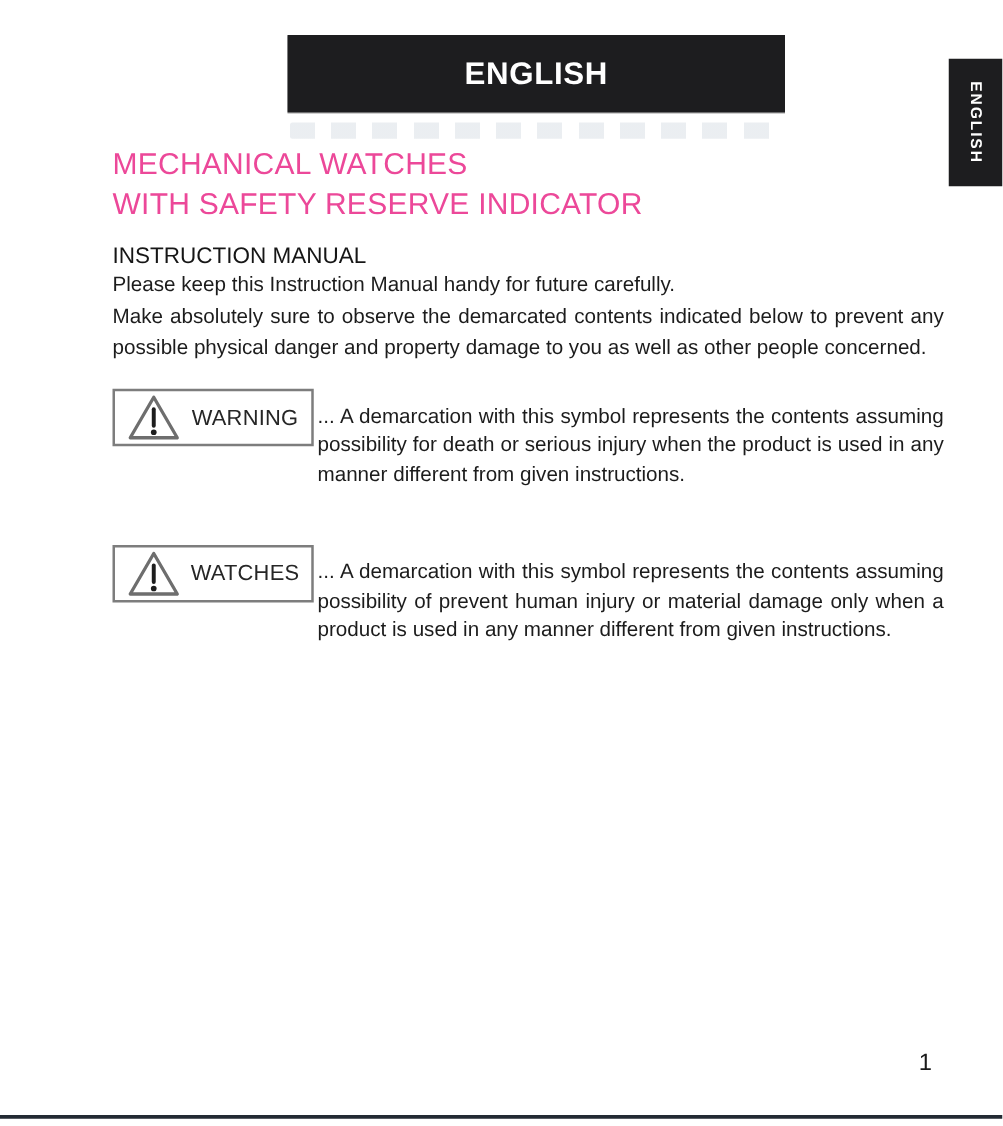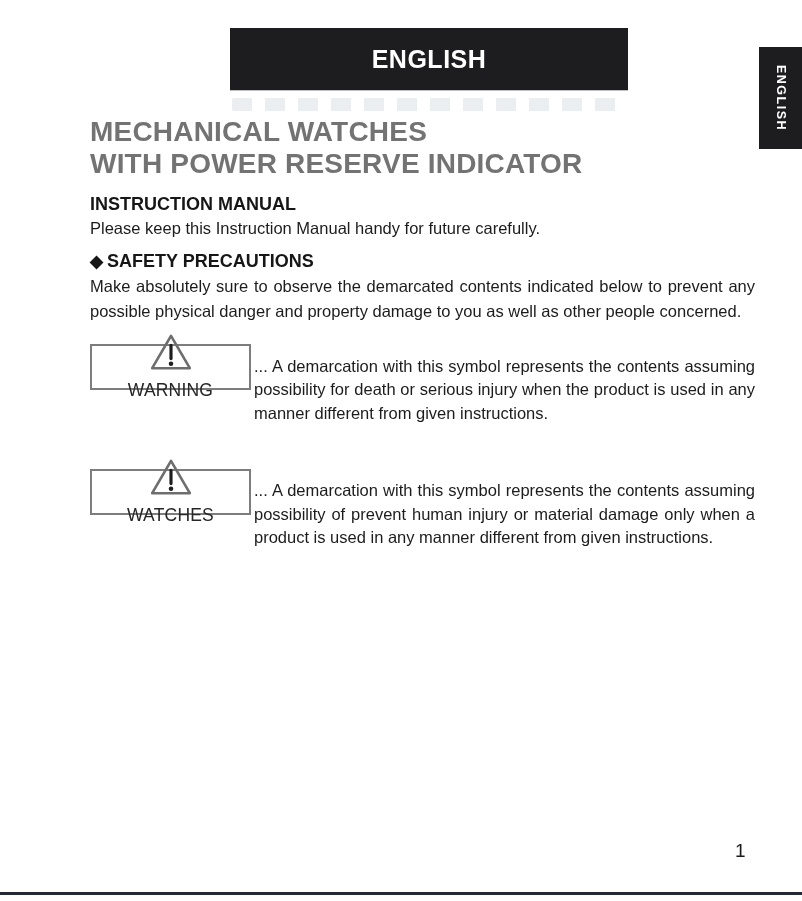--- a/index.html
+++ b/index.html
@@ -42,44 +42,44 @@
   .side-tab-label {
     color: #ffffff; font-weight: bold; font-size: 12.5px;
     writing-mode: vertical-rl; letter-spacing: 1.5px;
   }
 
   
   .content {
     position: absolute; left: 90px; top: 116px; width: 665px;
   }
   .doc-title {
-    font-size: 28px; line-height: 32px; font-weight: bold;
-    margin: 0 0 12px 0; letter-spacing: 0.2px; color: #737373;
+    font-size: 24px; line-height: 32px; font-weight: normal;
+    margin: 0 0 12px 0; letter-spacing: 0.2px; color: #ec4899;
   }
   .doc-title .tline { display: block; }
 
   .section-heading {
-    font-size: 18px; line-height: 24px; font-weight: bold;
+    font-size: 18px; line-height: 24px; font-weight: normal;
     margin: 0; color: #161616;
   }
   .para {
     font-size: 16.5px; line-height: 25px; text-align: justify;
     margin: 0; color: #1c1c1c;
   }
   .safety-heading { margin-top: 8px; }
   .diamond { font-size: 17px; margin-right: 4px; }
 
   
   .icon-row { display: flex; align-items: flex-start; margin-top: 14px; }
   .icon-row.second { margin-top: 21px; }
   .icon-box {
     width: 161px; min-width: 161px; height: 46px;
     border: 2px solid #7d7d7d; background: #ffffff;
     margin-top: 6px;
-    display: flex; align-items: center; justify-content: center; gap: 9px; flex-direction: column;
+    display: flex; align-items: center; justify-content: center; gap: 9px;
   }
   .icon-box .tri { flex: 0 0 auto; }
   .icon-box-label { font-size: 17.5px; color: #262626; letter-spacing: 0.2px; }
   .row-text {
     flex: 1; margin-left: 3px;
     font-size: 16.5px; line-height: 23.5px; text-align: justify; color: #1c1c1c;
   }
   .row-text b { font-weight: normal; }
 
   .page-num {
@@ -100,29 +100,26 @@
 <div class="ghost-band"></div>
 
 <div class="side-tab">
   <span class="side-tab-label">ENGLISH</span>
 </div>
 
 <div class="content">
 
   <h1 class="doc-title">
     <span class="tline">MECHANICAL WATCHES</span>
-    <span class="tline">WITH POWER RESERVE INDICATOR</span>
+    <span class="tline">WITH SAFETY RESERVE INDICATOR</span>
   </h1>
 
   <h2 class="section-heading">INSTRUCTION MANUAL</h2>
   <p class="para">Please keep this Instruction Manual handy for future carefully.</p>
 
-  <h2 class="section-heading safety-heading">
-    <span class="diamond">◆</span><span>SAFETY PRECAUTIONS</span>
-  </h2>
   <p class="para">Make absolutely sure to observe the demarcated contents indicated below to prevent any possible physical danger and property damage to you as well as other people concerned.</p>
 
   <div class="icon-row">
     <div class="icon-box">
       <svg class="tri" width="42" height="38" viewBox="0 0 48 43">
         <path d="M24 3 L45.5 40 L2.5 40 Z" fill="none" stroke="#6e6e6e" stroke-width="3" stroke-linejoin="round"></path>
         <line x1="24" y1="14" x2="24" y2="29" stroke="#1d1d1d" stroke-width="3.6" stroke-linecap="round"></line>
         <circle cx="24" cy="35" r="2.6" fill="#1d1d1d"></circle>
       </svg>
       <span class="icon-box-label">WARNING</span>

